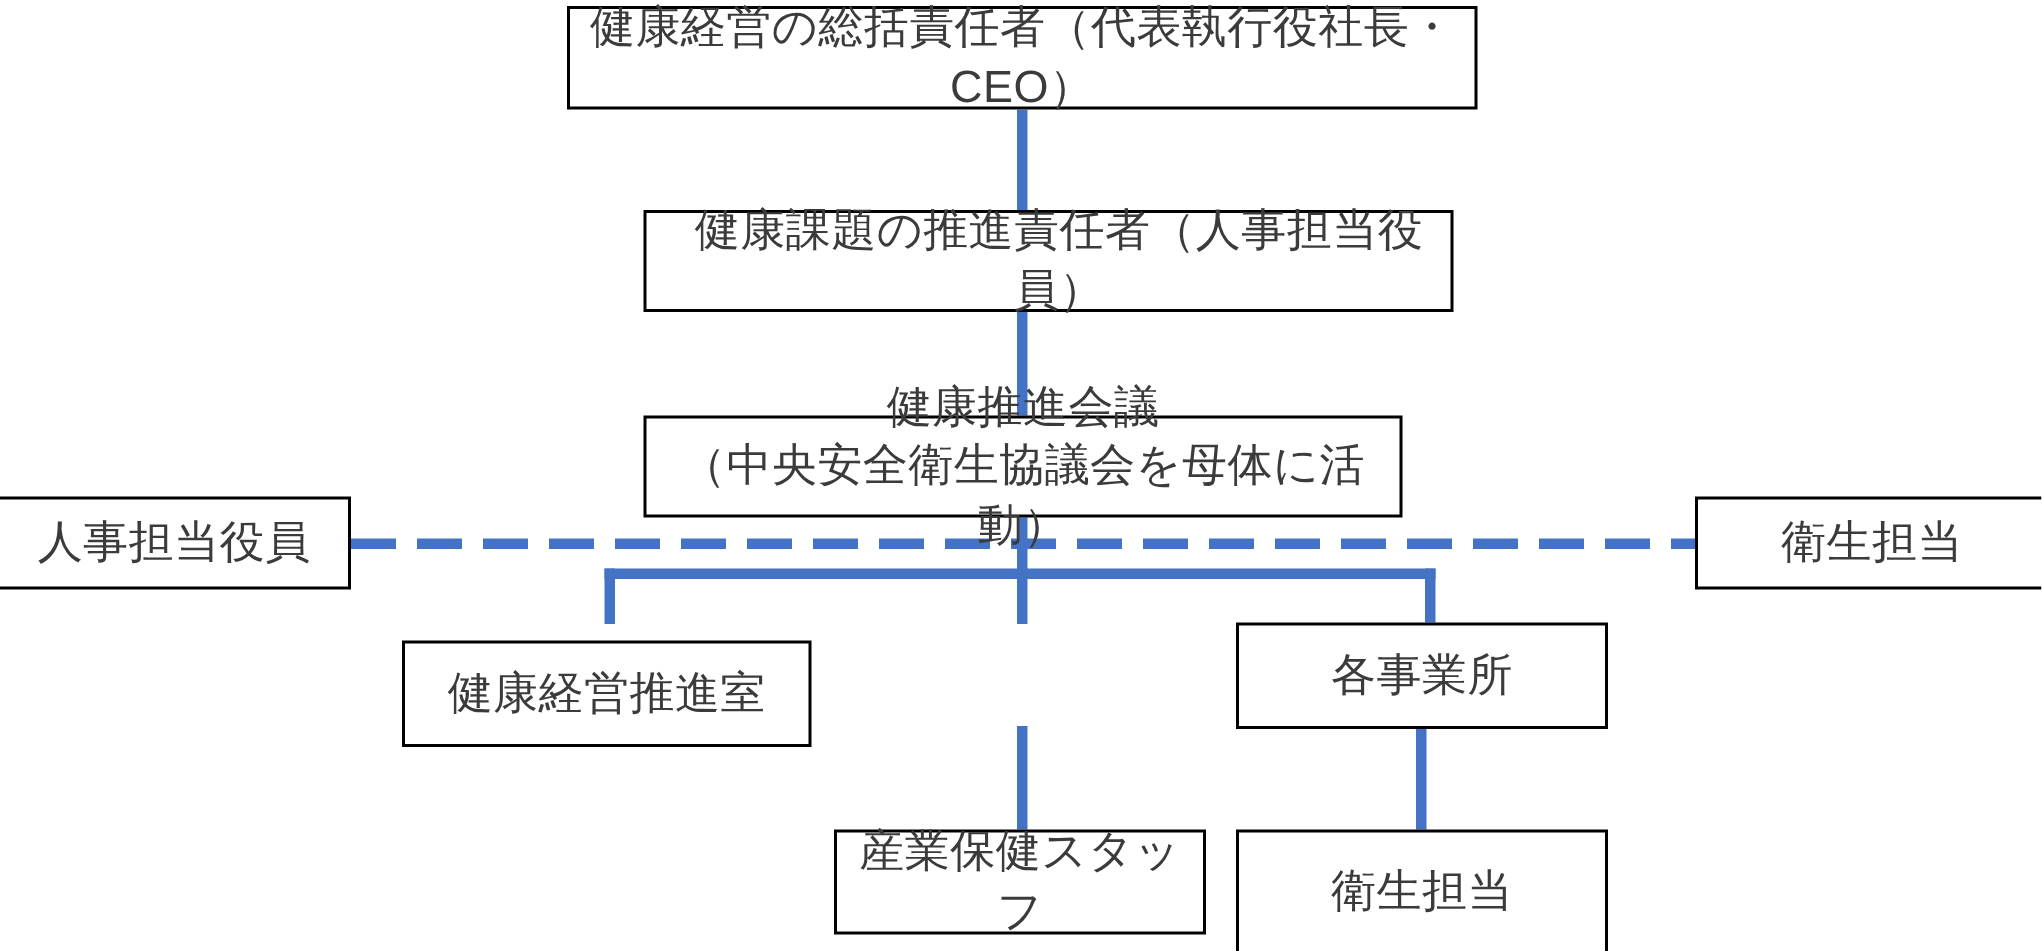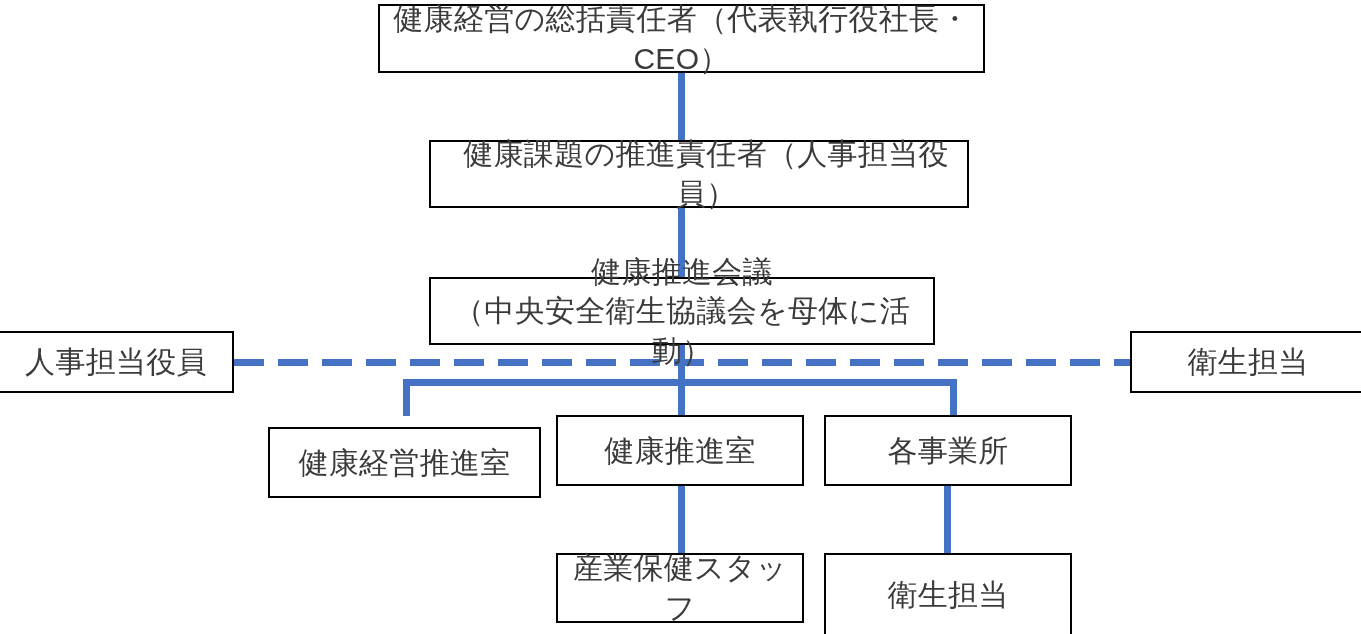--- a/index.html
+++ b/index.html
@@ -101,23 +101,20 @@
   </div>
 
   <div class="node" style="left:1130px; top:331px; width:236px; height:62px;">
     <span class="label">衛生担当</span>
   </div>
 
   <div class="node" style="left:268px; top:415px; width:273px; height:71px;margin-top:12px;">
     <span class="label">健康経営推進室</span>
   </div>
 
-  <div class="node" style="left:556px; top:415px; width:248px; height:71px;">
-    <span class="label">健康推進室</span>
-  </div>
 
   <div class="node" style="left:824px; top:415px; width:248px; height:71px;justify-content:flex-end;">
     <span class="label">各事業所</span>
   </div>
 
   <div class="node" style="left:556px; top:553px; width:248px; height:70px;">
     <span class="label">産業保健スタッフ</span>
   </div>
 
   <div class="node" style="left:824px; top:553px; width:248px; height:84px;">

